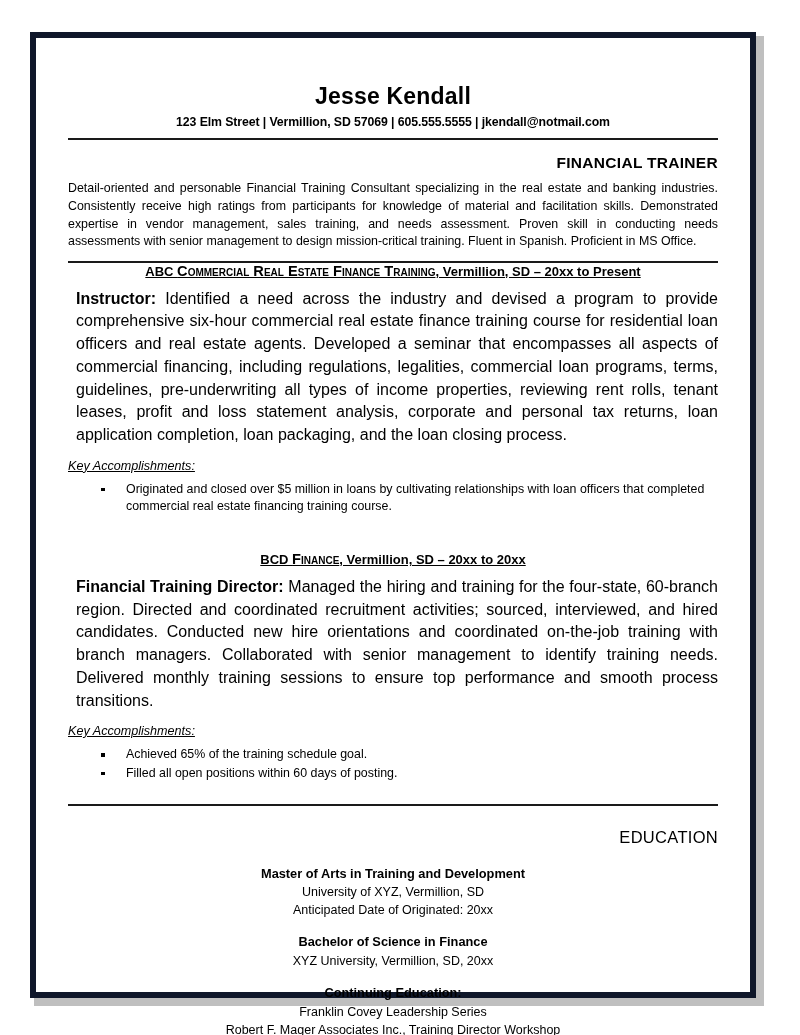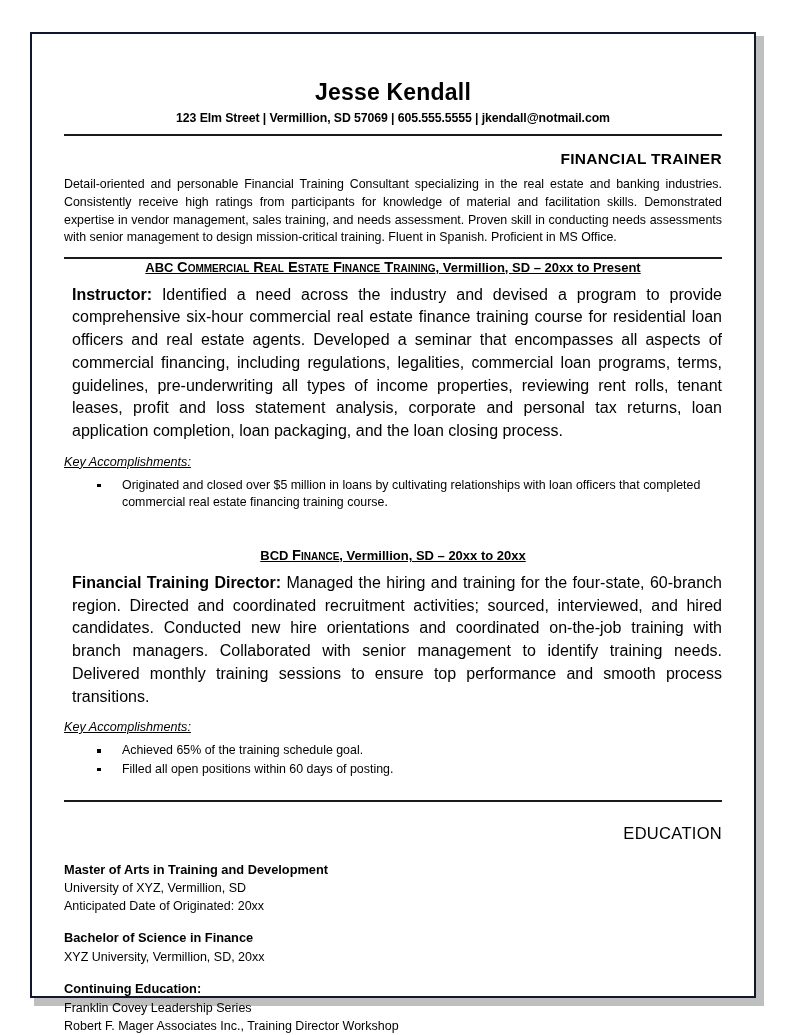--- a/index.html
+++ b/index.html
@@ -25,21 +25,21 @@
     height: 970px;
     background: #bfbfbf;
   }
   .page-frame {
     position: absolute;
     left: 30px;
     top: 32px;
     width: 726px;
     height: 966px;
     background: #ffffff;
-    border: 2px solid #0f172a;
+    border: 6px solid #0f172a;
     box-sizing: border-box;
   }
   .page-inner {
     position: absolute;
     left: 0;
     top: 0;
     width: 100%;
     height: 100%;
     box-sizing: border-box;
     padding: 28px 32px 20px 32px;
@@ -141,20 +141,21 @@
     height: 3.5px;
     background: #000;
   }
   ul.bullets li .txt { display: block; }
 
   .spacer-lg { height: 34px; }
   .spacer-md { height: 20px; }
 
   
   .edu-block {
+    text-align: center;
     margin-bottom: 14px;
   }
   .edu-degree {
     font-size: 12.8px;
     font-weight: bold;
     line-height: 1.45;
   }
   .edu-line {
     font-size: 12.5px;
     line-height: 1.45;

